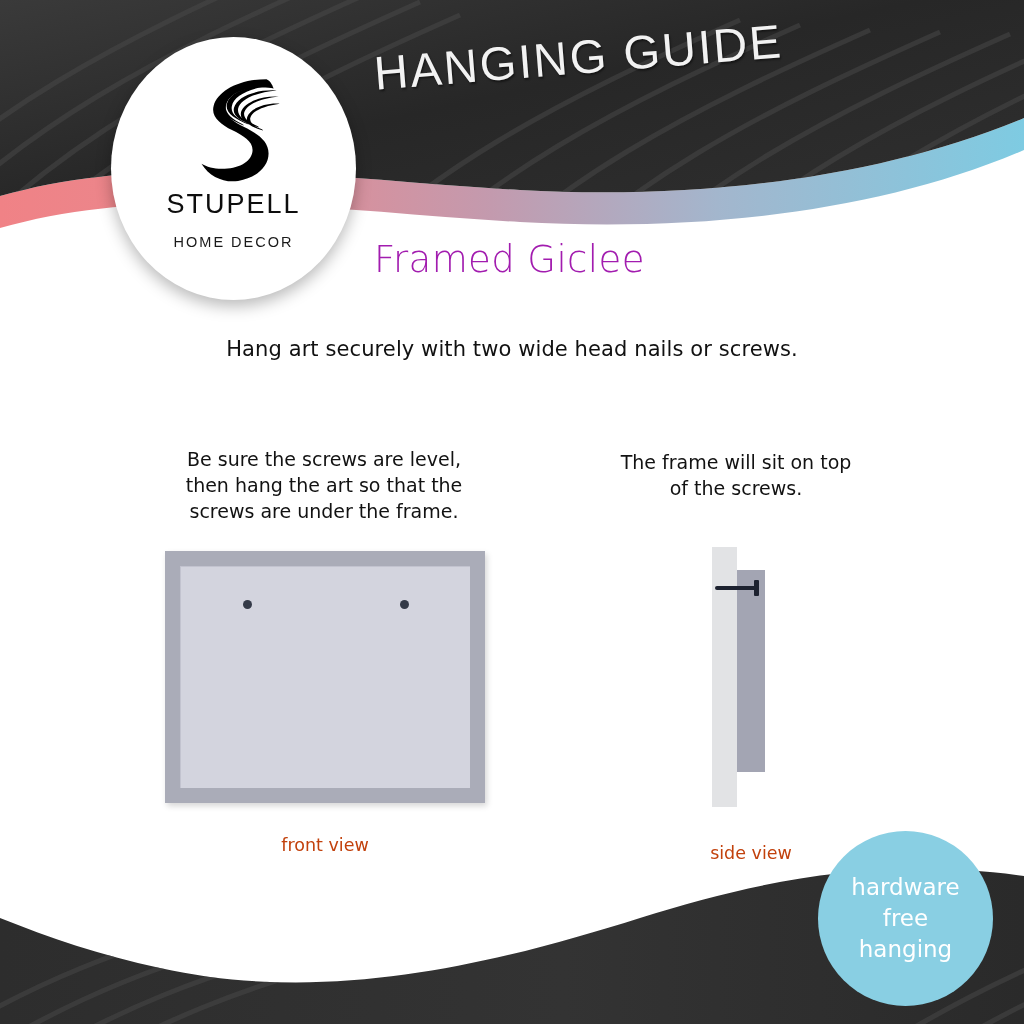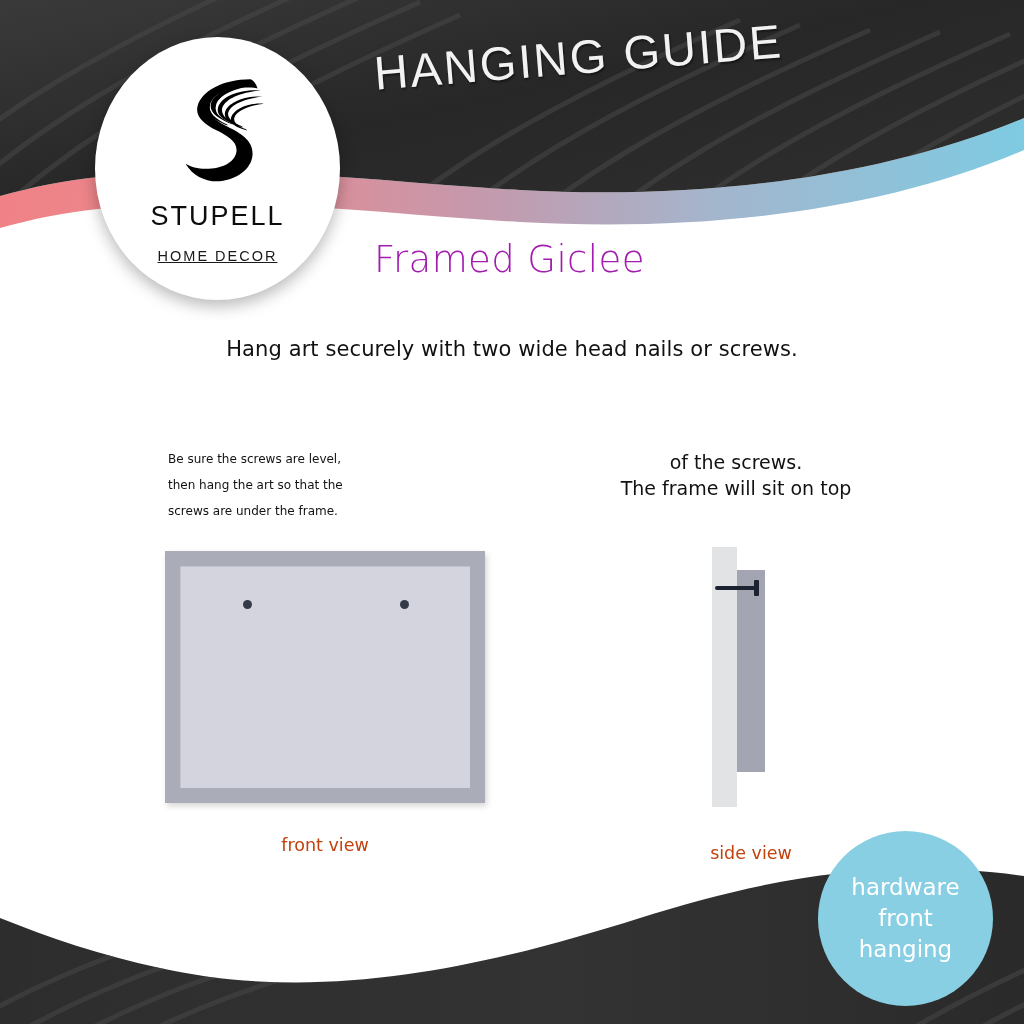--- a/index.html
+++ b/index.html
@@ -29,57 +29,55 @@
     position: absolute;
     left: 0; top: 0;
     width: 1024px;
     height: 1024px;
     pointer-events: none;
   }
 
   
   .logo-badge {
     position: absolute;
-    left: 95px;
+    left: 111px;
     top: 37px;
     width: 245px;
     height: 263px;
     border-radius: 50%;
     background: #ffffff;
     box-shadow: 0 6px 16px rgba(0,0,0,0.28);
     display: flex;
     flex-direction: column;
     align-items: center;
     justify-content: flex-start;
     overflow: hidden;
-    gap: 12px;
   }
   .logo-mark {
     margin-top: 26px;
     width: 122px;
     height: 122px;
   }
   .logo-word {
     margin-top: 6px;
     font-size: 27px;
     letter-spacing: 2.0px;
     color: #0d0d0d;
     font-family: "Liberation Sans", sans-serif;
     font-weight: 400;
     line-height: 1;
   }
   .logo-sub {
-    margin-top: 7px;
+    margin-top: 17px;
     font-size: 14.5px;
     letter-spacing: 2.0px;
     color: #1a1a1a;
     font-family: "Liberation Sans", sans-serif;
     font-weight: 400;
     line-height: 1;
-    text-decoration: underline;
   }
 
   
   .header-title {
     position: absolute;
     left: 372px;
     top: 46px;
     width: 520px;
     transform: rotate(-4.6deg);
     transform-origin: left top;
@@ -118,21 +116,22 @@
     letter-spacing: 0.1px;
     font-family: "DejaVu Sans", sans-serif;
   }
 
   
   .caption-left {
     position: absolute;
     left: 168px;
     top: 446px;
     width: 312px;
-    font-size: 12px;
+    text-align: center;
+    font-size: 19px;
     line-height: 26px;
     color: #121212;
     font-family: "DejaVu Sans", sans-serif;
   }
   .caption-right {
     position: absolute;
     left: 594px;
     top: 449px;
     width: 284px;
     text-align: center;
@@ -359,22 +358,22 @@
 
   <div class="main-instruction">Hang art securely with two wide head nails or screws.</div>
 
   <div class="caption-left">
     <div>Be sure the screws are level,</div>
     <div>then hang the art so that the</div>
     <div>screws are under the frame.</div>
   </div>
 
   <div class="caption-right">
+    <div>The frame will sit on top</div>
     <div>of the screws.</div>
-    <div>The frame will sit on top</div>
   </div>
 
   <div class="front-view">
     <div class="front-view-inner">
       <div class="screw-dot left"></div>
       <div class="screw-dot right"></div>
     </div>
   </div>
 
   <div class="side-view">
@@ -382,17 +381,17 @@
     <div class="side-frame"></div>
     <div class="nail"></div>
     <div class="nail-head"></div>
   </div>
 
   <div class="view-label front">front view</div>
   <div class="view-label side">side view</div>
 
   <div class="hw-badge">
     <div>hardware</div>
-    <div>front</div>
+    <div>free</div>
     <div>hanging</div>
   </div>
 
 </div>
 
 </body></html>

